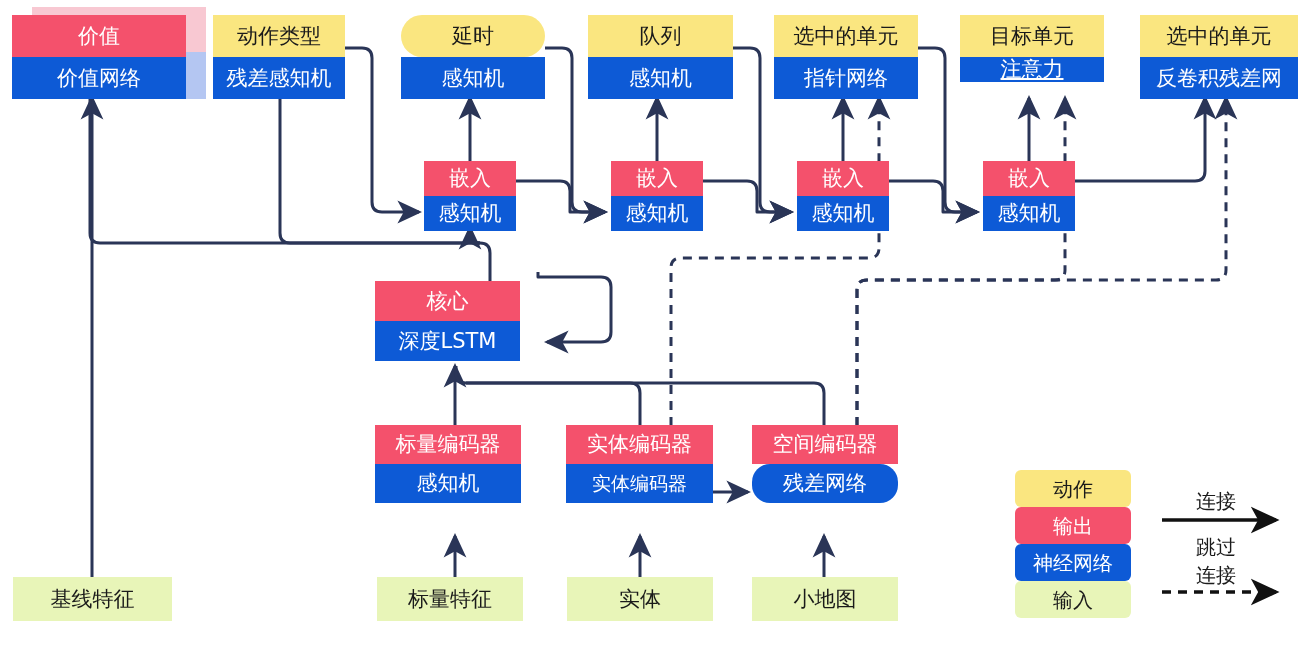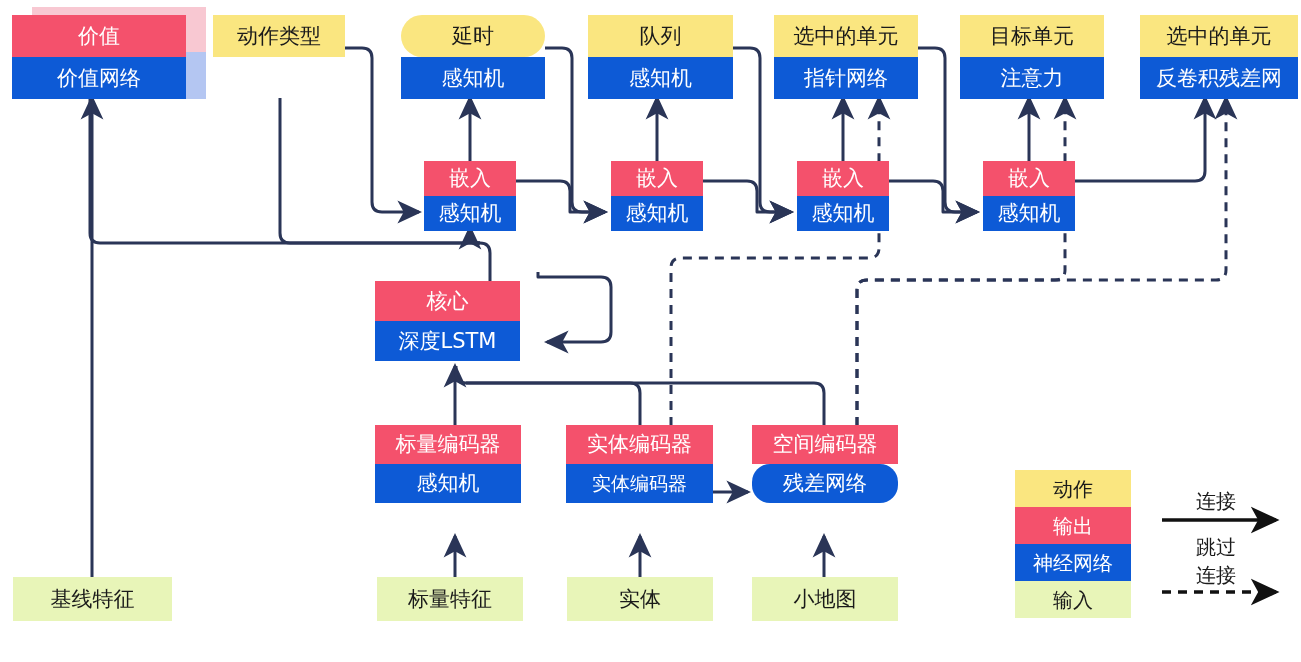--- a/index.html
+++ b/index.html
@@ -11,21 +11,21 @@
         font-size:21px;line-height:1;white-space:nowrap;letter-spacing:0px;}
   .cell.act{background:#FAE680;color:#1a1a1a;}
   .cell.out{background:#F4516C;color:#ffffff;}
   .cell.net{background:#0D5AD6;color:#ffffff;}
   .cell.inp{background:#E8F5B8;color:#1a1a1a;}
   .ghost{position:absolute;}
   .ghost .g1{position:absolute;background:#F8C8D2;}
   .ghost .g2{position:absolute;background:#B4C6F2;}
   
   #legend{position:absolute;}
-  #legend .cell{font-size:20px;}
+  #legend .cell{font-size:20px;border-radius:6px;}
   .legtext{position:absolute;font-size:20px;color:#1a1a1a;white-space:nowrap;}
 </style>
 </head>
 <body>
 
 <div id="stage">
 
   <svg id="wires" viewBox="0 0 1301 662">
     <defs>
       <marker id="ah" markerWidth="9" markerHeight="9" refX="7.2" refY="4.5" orient="auto" markerUnits="strokeWidth">
@@ -86,40 +86,41 @@
     <div class="g1" style="left:12px;top:0px;width:174px;height:45px;"></div>
     <div class="g2" style="left:12px;top:45px;width:174px;height:47px;"></div>
   </div>
   <div class="node" style="left:12px;top:15px;width:174px;height:84px;">
     <div class="cell out" style="height:42px;">价值</div>
     <div class="cell net" style="height:42px;">价值网络</div>
   </div>
 
   <div class="node" style="left:213px;top:15px;width:132px;height:84px;">
     <div class="cell act" style="height:42px;">动作类型</div>
+    <div class="cell net" style="height:42px;">残差感知机</div>
   </div>
 
   <div class="node" style="left:401px;top:15px;width:144px;height:84px;">
     <div class="cell act" style="height:42px;border-radius:21px;">延时</div>
     <div class="cell net" style="height:42px;">感知机</div>
   </div>
 
   <div class="node" style="left:588px;top:15px;width:145px;height:84px;">
     <div class="cell act" style="height:42px;">队列</div>
     <div class="cell net" style="height:42px;">感知机</div>
   </div>
 
   <div class="node" style="left:774px;top:15px;width:144px;height:84px;">
     <div class="cell act" style="height:42px;">选中的单元</div>
     <div class="cell net" style="height:42px;">指针网络</div>
   </div>
 
   <div class="node" style="left:960px;top:15px;width:144px;height:84px;">
     <div class="cell act" style="height:42px;">目标单元</div>
-    <div class="cell net" style="height:42px;">注意力</div>
+    <div class="cell net" style="height:25px;text-decoration:underline;">注意力</div>
   </div>
 
   <div class="node" style="left:1140px;top:15px;width:158px;height:84px;">
     <div class="cell act" style="height:42px;">选中的单元</div>
     <div class="cell net" style="height:42px;">反卷积残差网</div>
   </div>
 
   <div class="node" style="left:424px;top:161px;width:92px;height:70px;">
     <div class="cell out" style="height:35px;">嵌入</div>
     <div class="cell net" style="height:35px;">感知机</div>

